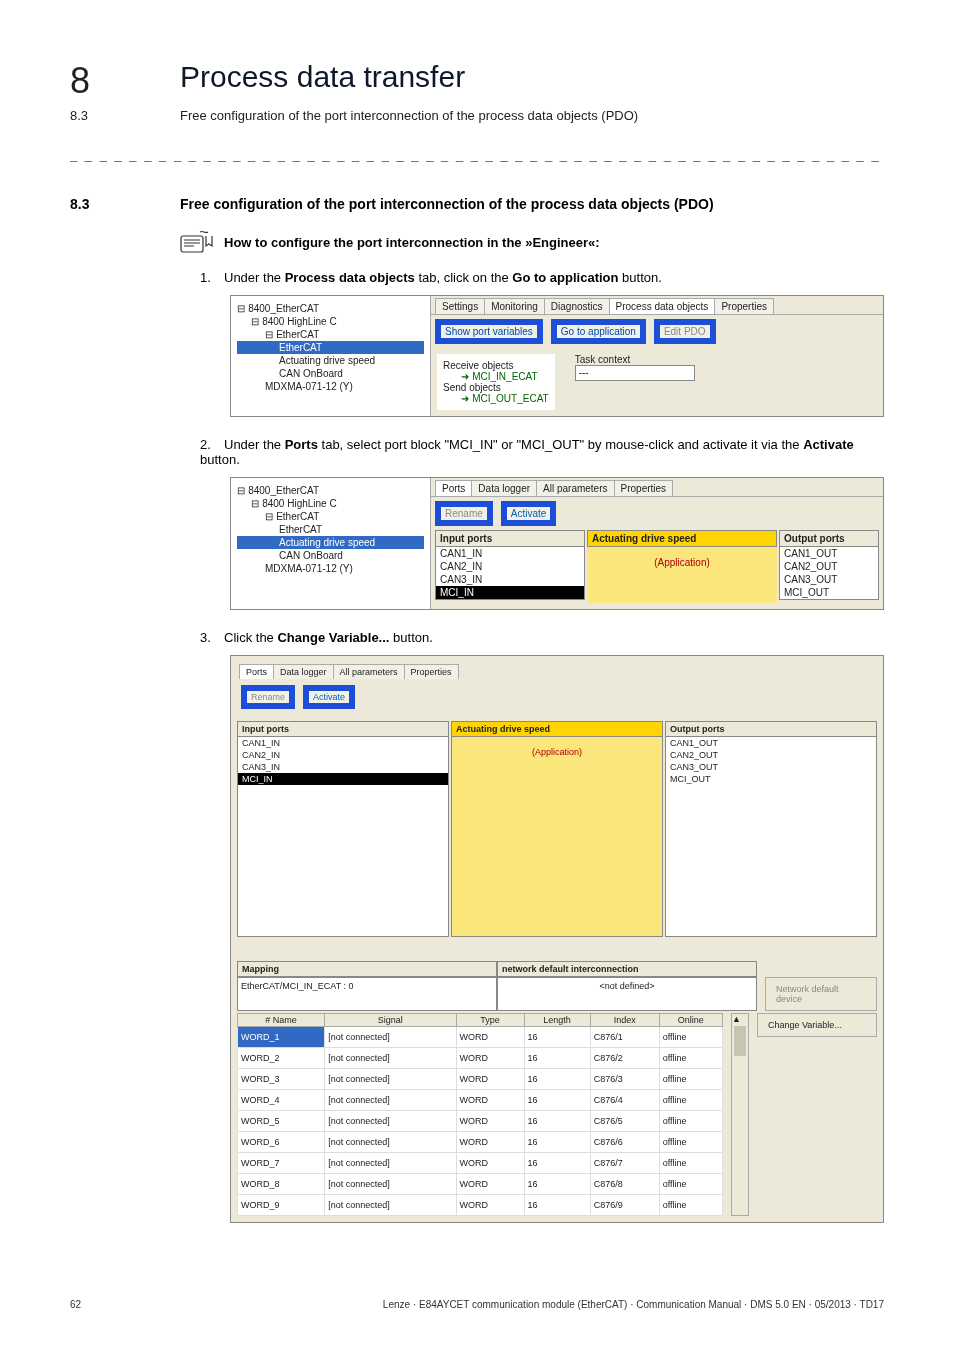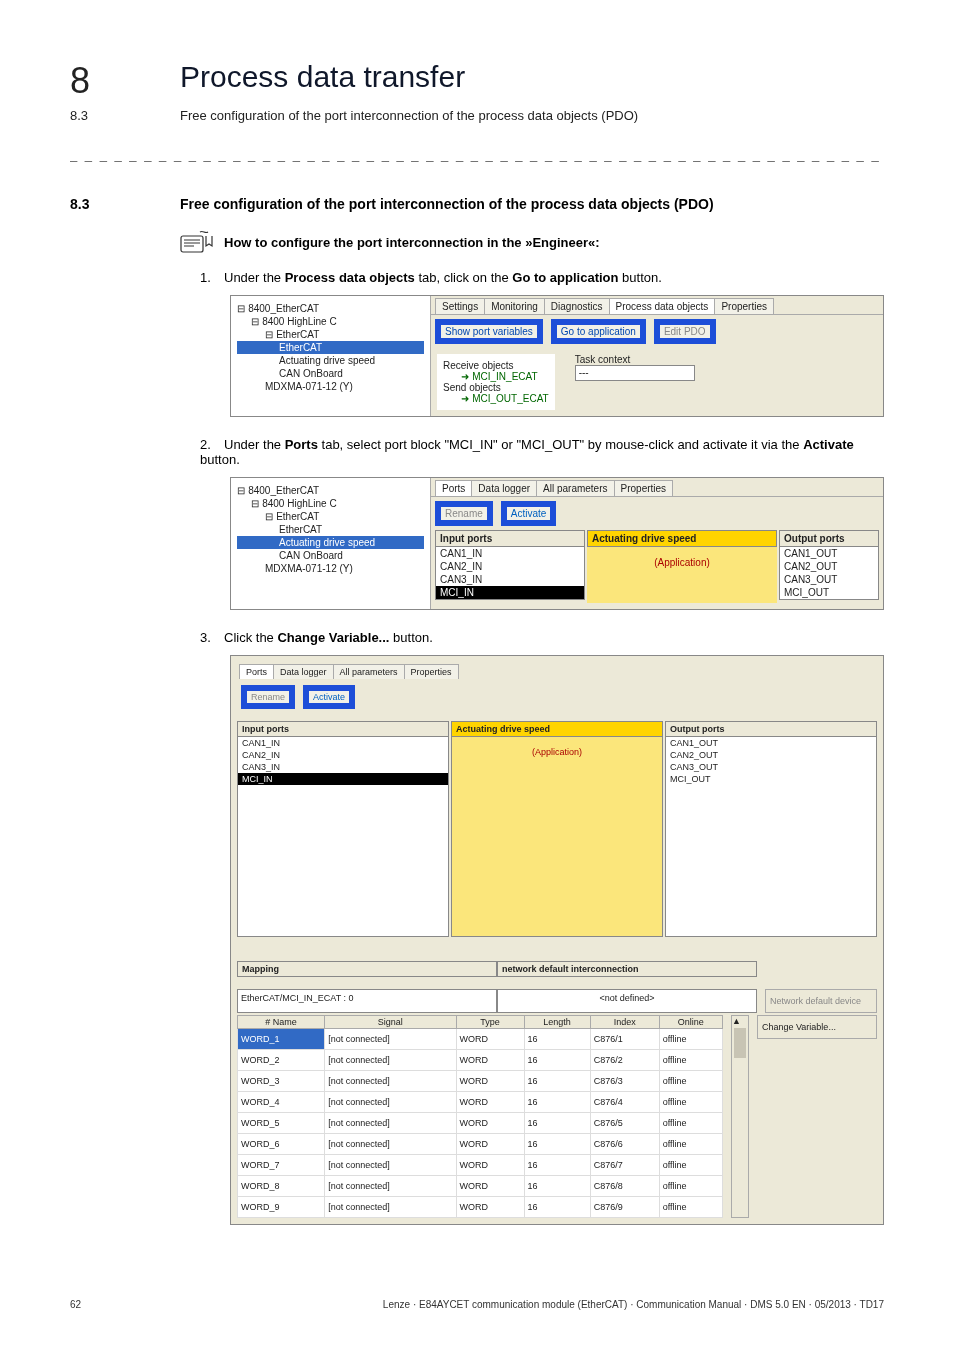--- a/index.html
+++ b/index.html
@@ -40,21 +40,21 @@
   .portlist { border: 1px solid #888; border-top: none; background: #fff; }
   .portlist div { padding: 1px 4px; }
   .blkrow { background: #000; color: #fff; }
   .ycell { background: #fbe67b; text-align: center; padding: 10px 0; color: #a00; }
   .shot3 { font-size: 9px; }
   .shot3 .tabrow2 { padding: 2px; }
   .shot3 .porttop { display: flex; margin-top: 8px; }
   .shot3 .pcol { flex: 1; }
   .shot3 .maprow { display: flex; margin-top: 8px; }
   .shot3 .mapbox { border: 1px solid #888; background: #fff; padding: 3px; flex: 1; }
-  .shot3 .btn3 { border: 1px solid #aaa; padding: 6px 4px; background: #ece9d8; color: #888; }
+  .shot3 .btn3 { border: 1px solid #aaa; padding: 6px 10px; background: #ece9d8; color: #888; }
   .shot3 table { border-collapse: collapse; width: 100%; background: #fff; }
   .shot3 th { background: #ece9d8; font-weight: normal; text-align: center; padding: 1px 3px; border: 1px solid #aaa; }
   .shot3 td { padding: 5px 3px; border: 1px solid #ddd; }
   .shot3 .hlcell { background: #316ac5; color: #fff; }
   .footer { position: absolute; bottom: 40px; left: 70px; right: 70px; display: flex; justify-content: space-between; font-size: 10px; color: #333; }
 </style>
 </head>
 <body>
 
 <div class="page">
@@ -204,21 +204,21 @@
             <div>CAN3_OUT</div>
             <div>MCI_OUT</div>
           </div>
       </div>
     </div>
     <div style="display:flex;gap:0;margin-top:24px;">
       <div class="headcell" style="flex:1;">Mapping</div>
       <div class="headcell" style="flex:1;">network default interconnection</div>
       <div style="width:120px;"></div>
     </div>
-    <div class="maprow" style="margin-top:12px;">
+    <div class="maprow" style="margin-top:0;">
       <div class="mapbox">EtherCAT/MCI_IN_ECAT : 0</div>
       <div class="mapbox" style="text-align:center;">&lt;not defined&gt;</div>
       <div style="width:120px;padding-left:8px;">
         <div class="btn3">Network default device</div>
       </div>
     </div>
     <div style="display:flex;gap:8px;margin-top:2px;">
       <div style="flex:1;">
         <table>
           <thead>

